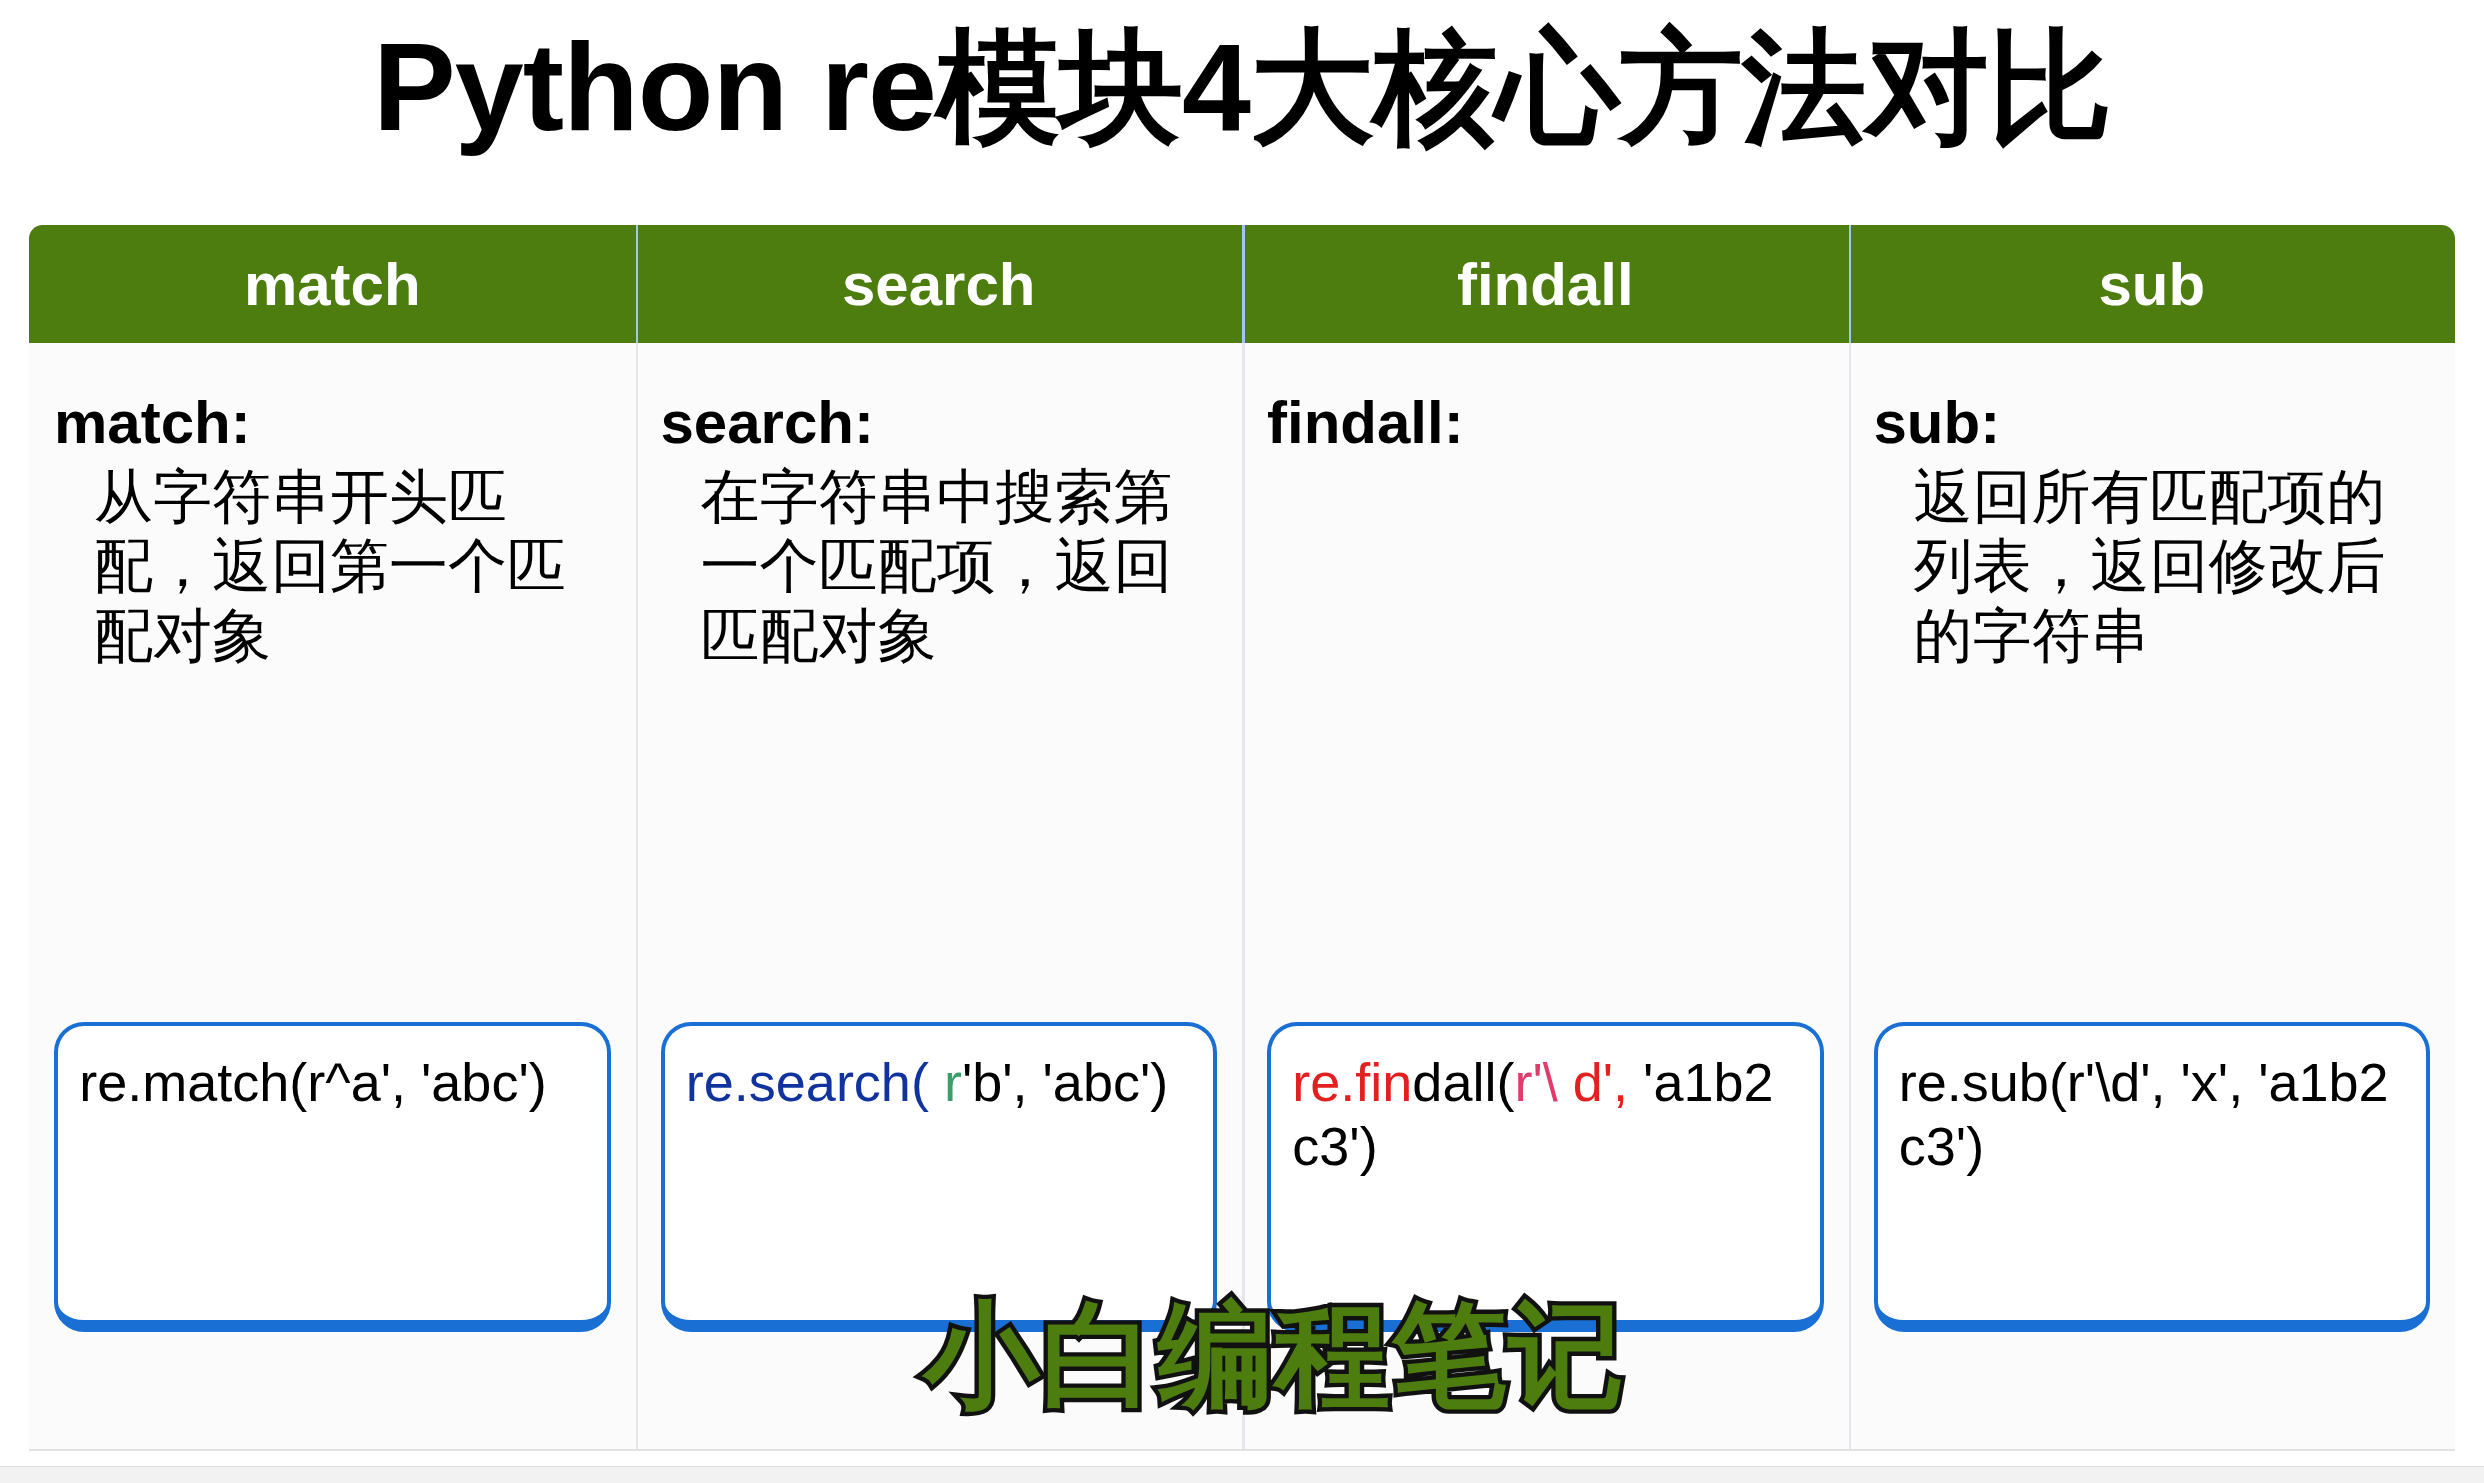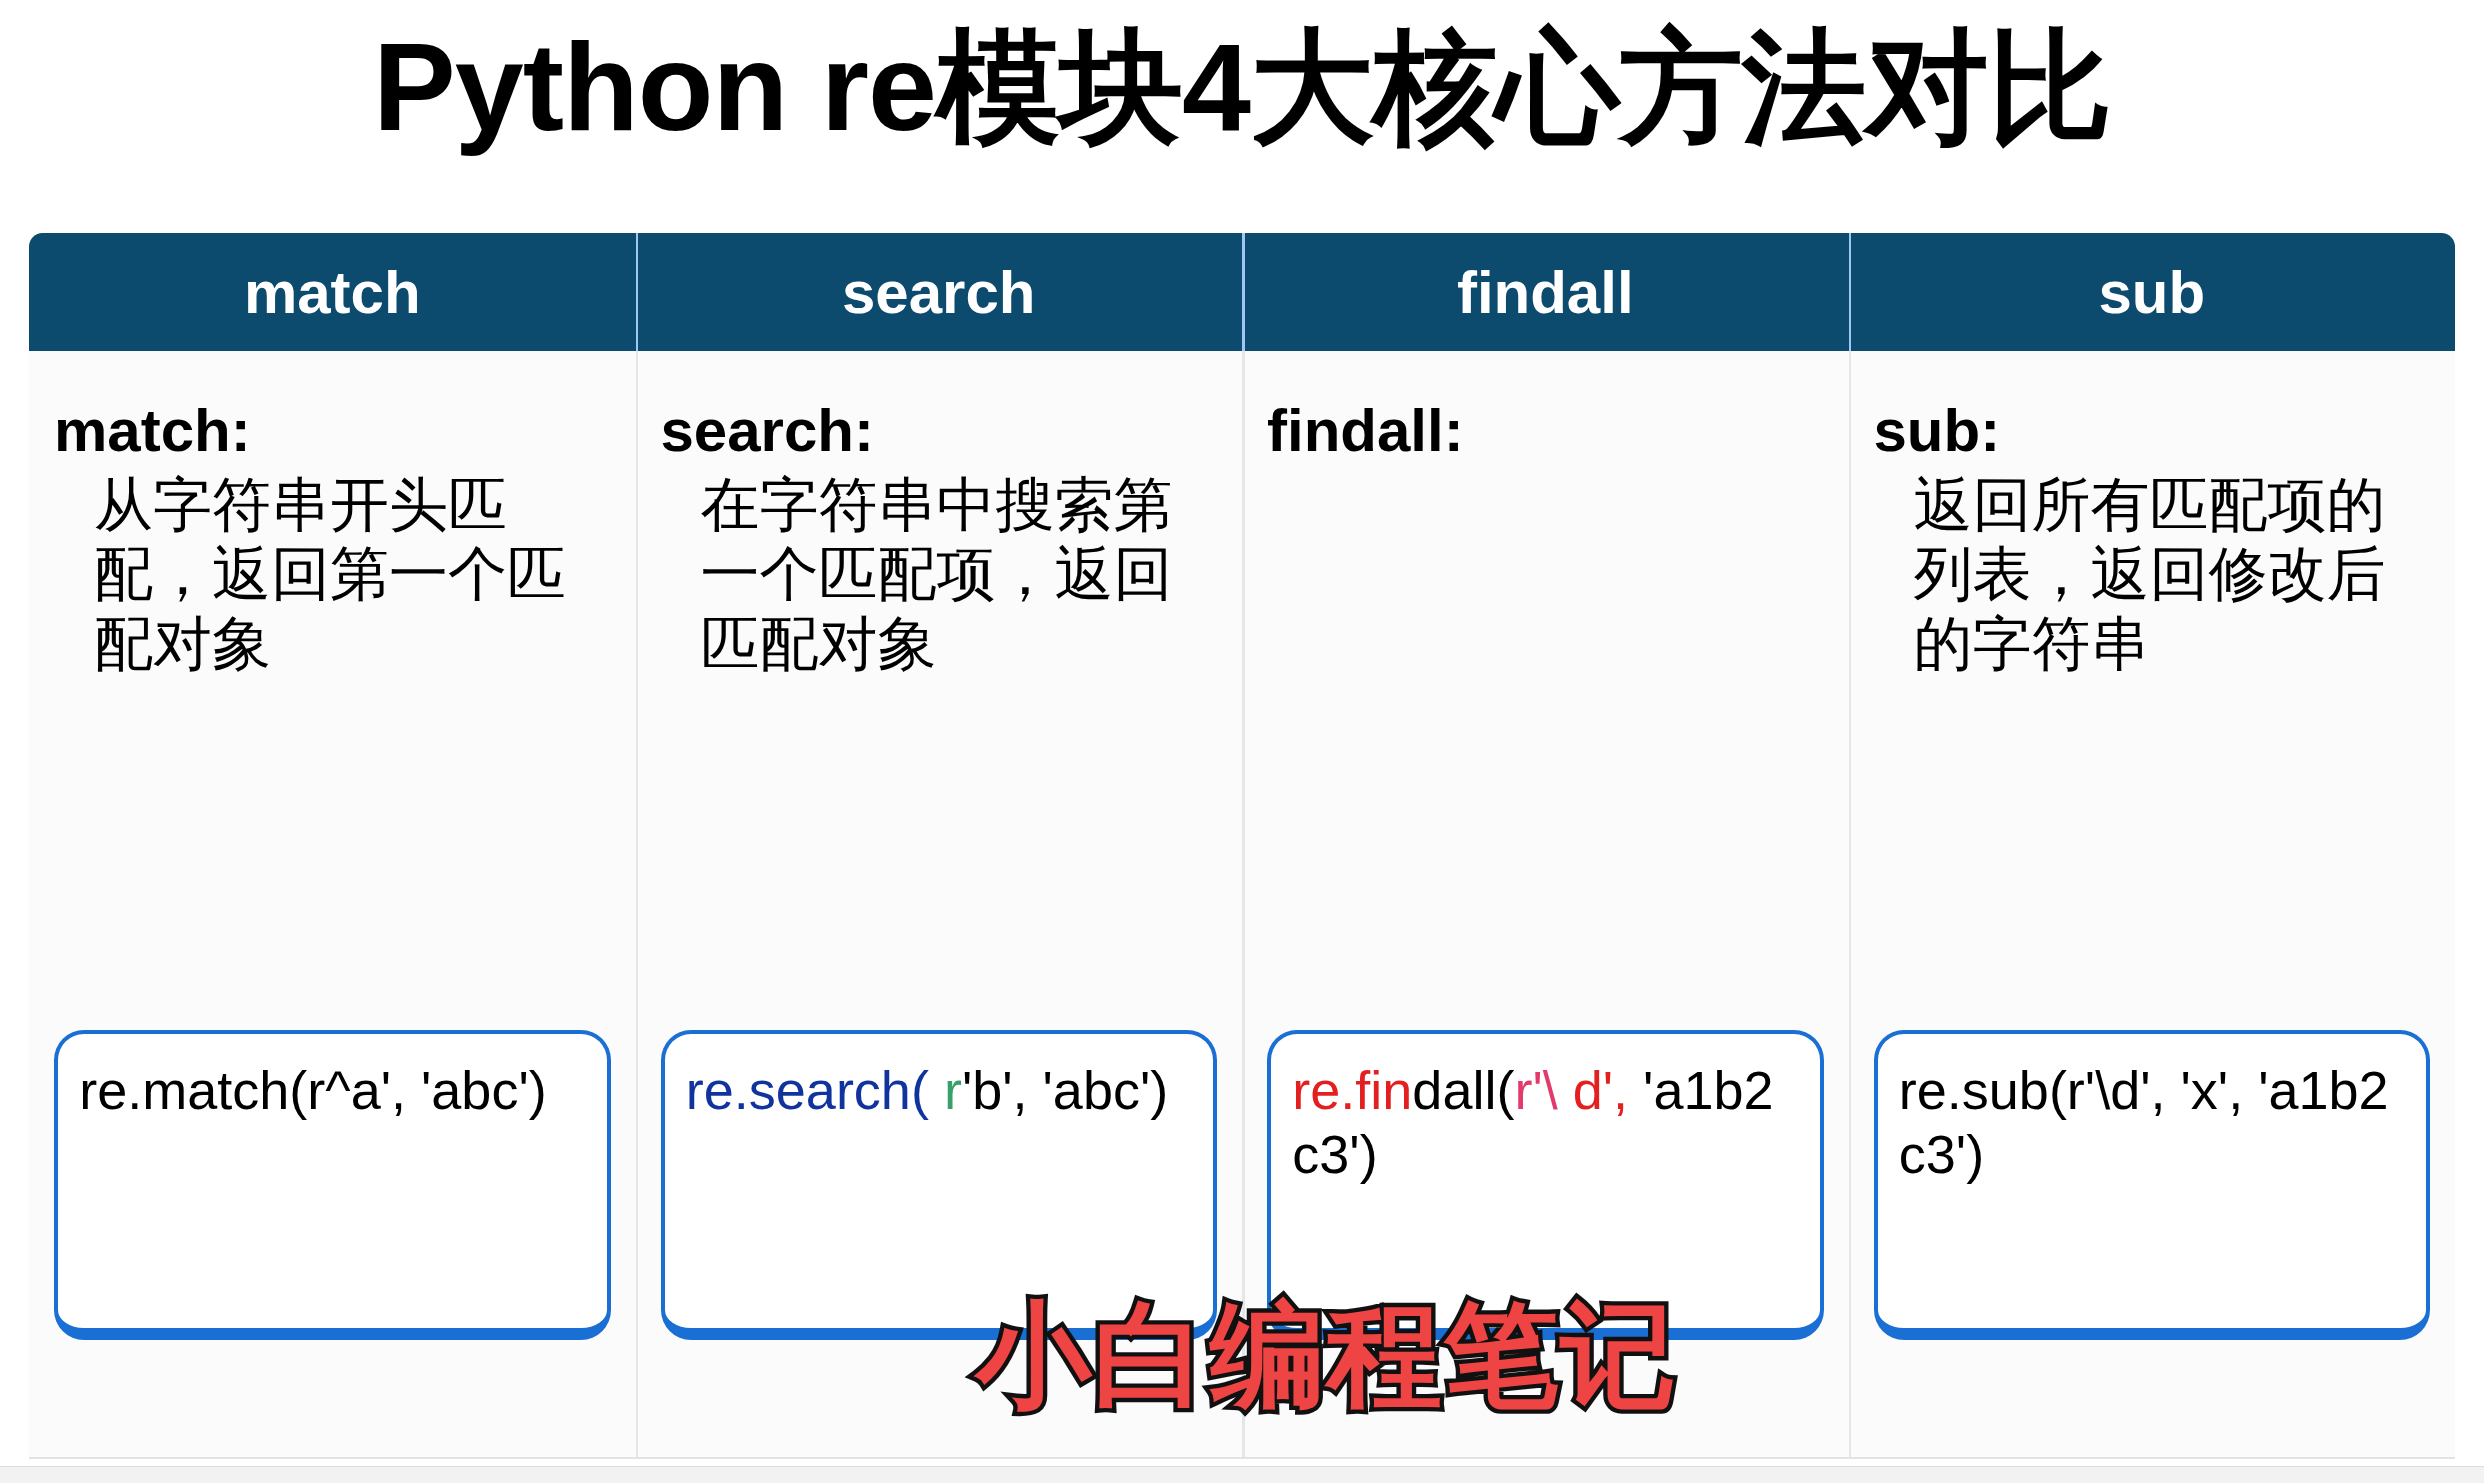--- a/index.html
+++ b/index.html
@@ -34,24 +34,23 @@
     position: absolute;
     left: 29px;
     top: 225px;
     width: 2426px;
     height: 1225px;
   }
 
   .header-row {
     display: flex;
     height: 118px;
-    background: #0c4a6e;
+    background: #4d7c0f;
     border-radius: 13.6px 13.6px 0 0;
     overflow: hidden;
-    margin-top: 8px;
   }
   .header-cell {
     flex: 1 1 0;
     display: flex;
     align-items: center;
     justify-content: center;
     color: #ffffff;
     font-size: 60px;
     font-weight: bold;
     position: relative;
@@ -129,25 +128,25 @@
     word-break: break-all;
   }
   .code-blue  { color: #11339e; }
   .code-green { color: #3aa06a; }
   .code-red   { color: #e31f1f; }
   .code-pink  { color: #e23b6b; }
 
   
   .watermark {
     position: absolute;
-    left: 976px;
+    left: 924px;
     top: 1279px;
     font-size: 115px;
     font-weight: bold;
-    color: #ef4444;
+    color: #4d7c0f;
     letter-spacing: 1.9px;
     white-space: nowrap;
     -webkit-text-stroke: 8.7px #111111;
     paint-order: stroke fill;
     z-index: 40;
     pointer-events: none;
   }
 
   .bottom-strip {
     position: absolute;

